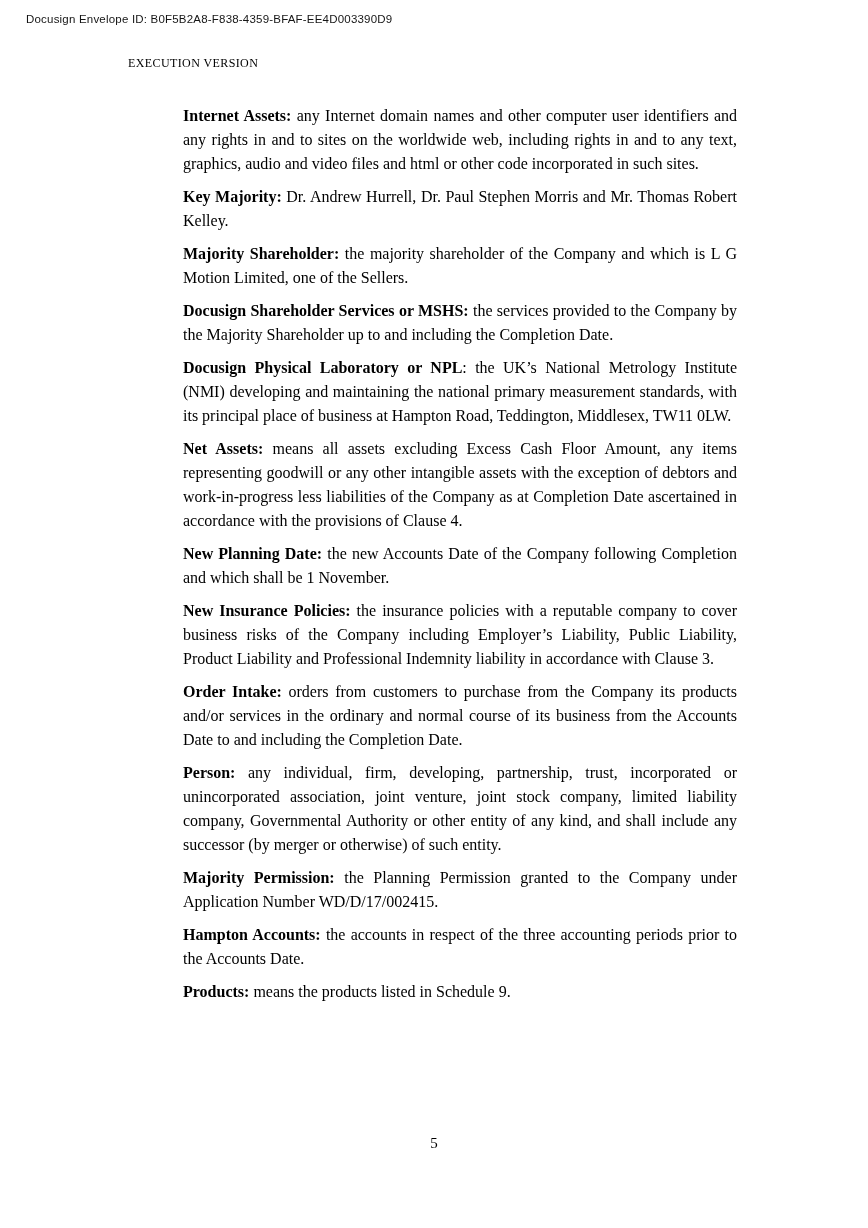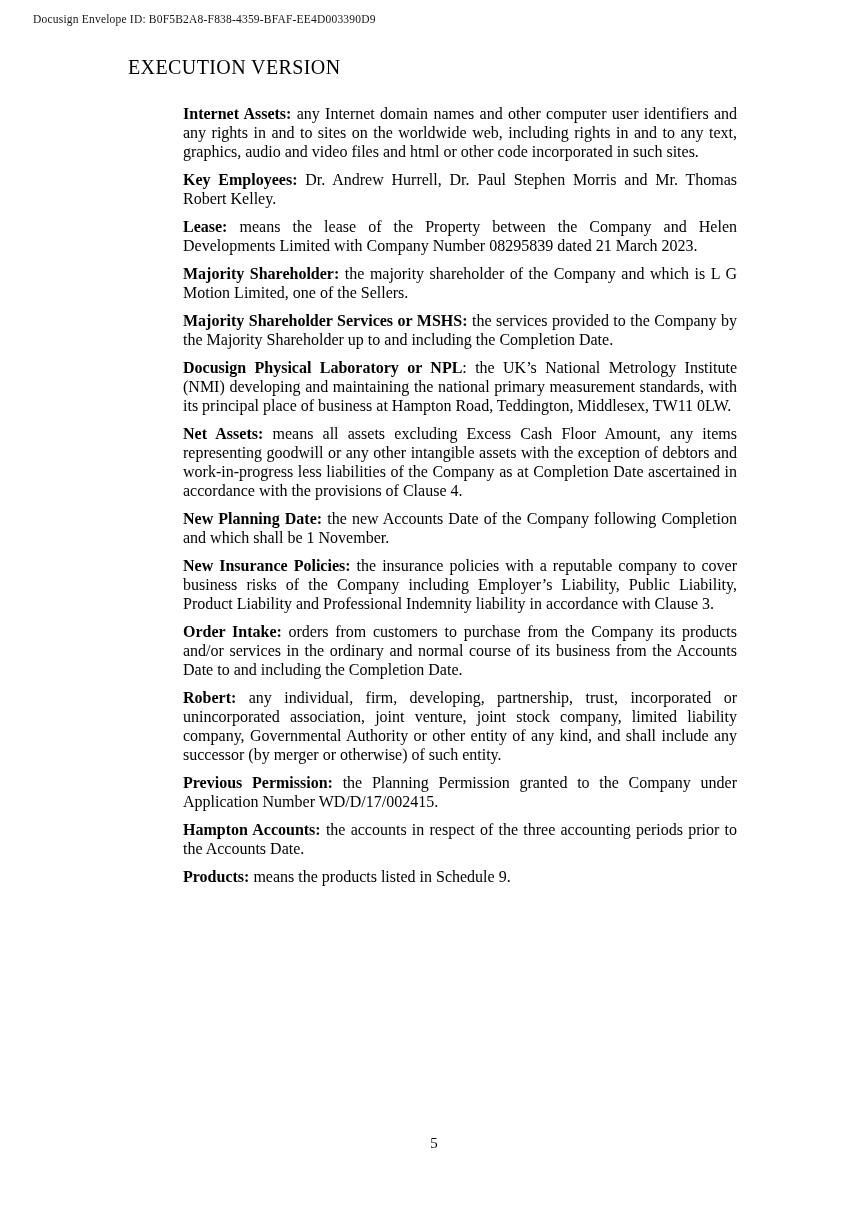--- a/index.html
+++ b/index.html
@@ -6,50 +6,50 @@
   .page {
     position: relative;
     width: 868px;
     height: 1228px;
     background: #ffffff;
     overflow: hidden;
     color: #000;
   }
   .envelope {
     position: absolute;
-    left: 33px;
+    left: 26px;
     top: 13px;
-    font-family: Liberation Serif, serif;
+    font-family: Liberation Sans, sans-serif;
     font-size: 11.5px;
     color: #151515;
     letter-spacing: 0.2px;
     white-space: nowrap;
   }
   .version {
     position: absolute;
     left: 128px;
     top: 56px;
     font-family: "Liberation Serif", serif;
-    font-size: 20px;
+    font-size: 12px;
     letter-spacing: 0.4px;
     color: #000;
     white-space: nowrap;
   }
   .content {
     position: absolute;
     left: 183px;
     top: 104px;
     width: 554px;
     font-family: "Liberation Serif", serif;
     font-size: 16px;
     color: #000;
   }
   p.def {
     margin: 0 0 9px 0;
-    line-height: 19px;
+    line-height: 24px;
     text-align: justify;
   }
   p.def b { font-weight: 700; }
   .pagenum {
     position: absolute;
     left: 0;
     top: 1135px;
     width: 100%;
     text-align: center;
     font-family: "Liberation Serif", serif;
@@ -60,29 +60,28 @@
 </head>
 <body>
 
 <div class="page">
   <div class="envelope">Docusign Envelope ID: B0F5B2A8-F838-4359-BFAF-EE4D003390D9</div>
 
   <div class="version">EXECUTION VERSION</div>
 
   <div class="content" id="definitions">
       <p class="def"><b>Internet Assets:</b><span> any Internet domain names and other computer user identifiers and any rights in and to sites on the worldwide web, including rights in and to any text, graphics, audio and video files and html or other code incorporated in such sites.</span></p>
-      <p class="def"><b>Key Employees:</b><span> Dr. Andrew Hurrell, Dr. Paul Stephen Morris and Mr. Thomas Robert Kelley.</span></p>
-      <p class="def"><b>Lease:</b><span> means the lease of the Property between the Company and Helen Developments Limited with Company Number 08295839 dated 21 March 2023.</span></p>
+      <p class="def"><b>Key Majority:</b><span> Dr. Andrew Hurrell, Dr. Paul Stephen Morris and Mr. Thomas Robert Kelley.</span></p>
       <p class="def"><b>Majority Shareholder:</b><span> the majority shareholder of the Company and which is L G Motion Limited, one of the Sellers.</span></p>
-      <p class="def"><b>Majority Shareholder Services or MSHS:</b><span> the services provided to the Company by the Majority Shareholder up to and including the Completion Date.</span></p>
+      <p class="def"><b>Docusign Shareholder Services or MSHS:</b><span> the services provided to the Company by the Majority Shareholder up to and including the Completion Date.</span></p>
       <p class="def"><b>Docusign Physical Laboratory or NPL</b><span>: the UK’s National Metrology Institute (NMI) developing and maintaining the national primary measurement standards, with its principal place of business at Hampton Road, Teddington, Middlesex, TW11 0LW.</span></p>
       <p class="def"><b>Net Assets:</b><span> means all assets excluding Excess Cash Floor Amount, any items representing goodwill or any other intangible assets with the exception of debtors and work-in-progress less liabilities of the Company as at Completion Date ascertained in accordance with the provisions of Clause 4.</span></p>
       <p class="def"><b>New Planning Date:</b><span> the new Accounts Date of the Company following Completion and which shall be 1 November.</span></p>
       <p class="def"><b>New Insurance Policies:</b><span> the insurance policies with a reputable company to cover business risks of the Company including Employer’s Liability, Public Liability, Product Liability and Professional Indemnity liability in accordance with Clause 3.</span></p>
       <p class="def"><b>Order Intake:</b><span> orders from customers to purchase from the Company its products and/or services in the ordinary and normal course of its business from the Accounts Date to and including the Completion Date.</span></p>
-      <p class="def"><b>Robert:</b><span> any individual, firm, developing, partnership, trust, incorporated or unincorporated association, joint venture, joint stock company, limited liability company, Governmental Authority or other entity of any kind, and shall include any successor (by merger or otherwise) of such entity.</span></p>
-      <p class="def"><b>Previous Permission:</b><span> the Planning Permission granted to the Company under Application Number WD/D/17/002415.</span></p>
+      <p class="def"><b>Person:</b><span> any individual, firm, developing, partnership, trust, incorporated or unincorporated association, joint venture, joint stock company, limited liability company, Governmental Authority or other entity of any kind, and shall include any successor (by merger or otherwise) of such entity.</span></p>
+      <p class="def"><b>Majority Permission:</b><span> the Planning Permission granted to the Company under Application Number WD/D/17/002415.</span></p>
       <p class="def"><b>Hampton Accounts:</b><span> the accounts in respect of the three accounting periods prior to the Accounts Date.</span></p>
       <p class="def"><b>Products:</b><span> means the products listed in Schedule 9.</span></p>
     </div>
 
   <div class="pagenum">5</div>
 </div>
 
 </body></html>

